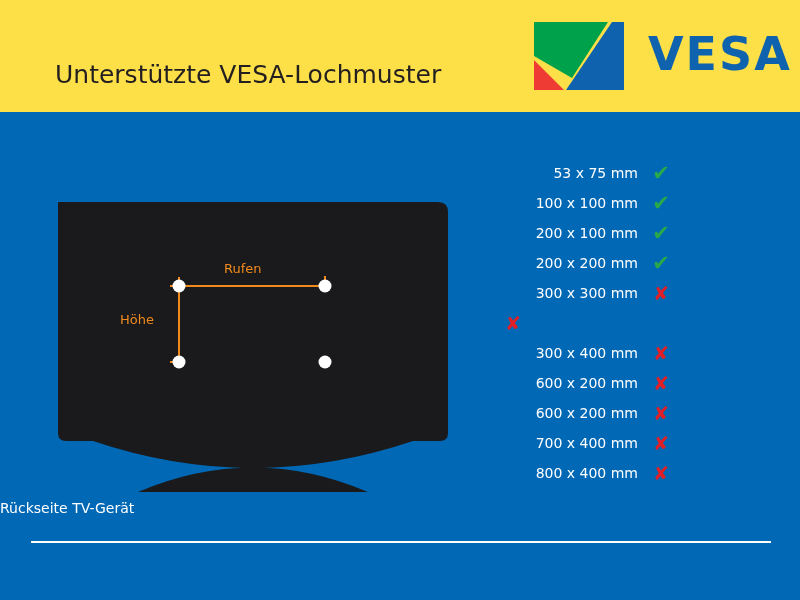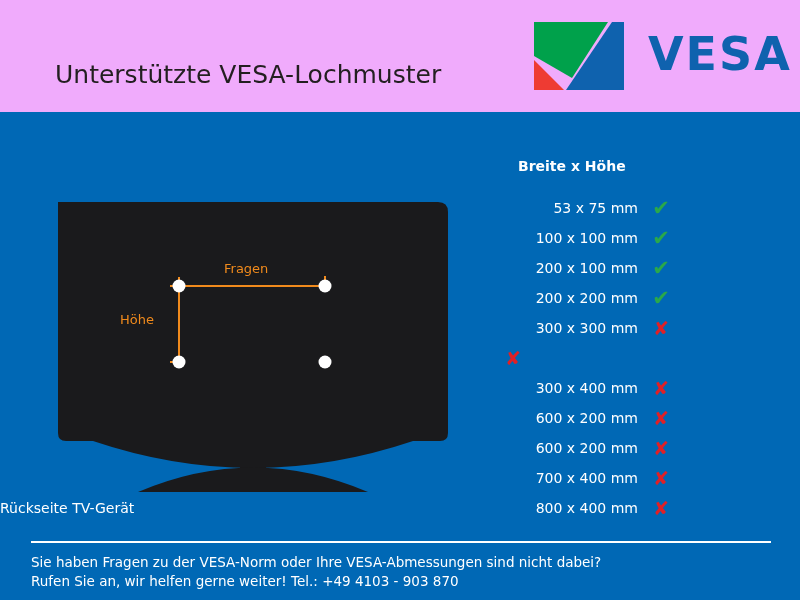--- a/index.html
+++ b/index.html
@@ -20,21 +20,21 @@
     background: #0068b5;
   }
 
   
   #header {
     position: absolute;
     left: 0;
     top: 0;
     width: 800px;
     height: 112px;
-    background: #f0abfc;
+    background: #fde047;
   }
   #page-title {
     position: absolute;
     left: 55px;
     top: 60px;
     font-size: 25px;
     color: #231f20;
     letter-spacing: 0px;
     white-space: nowrap;
     font-family: "DejaVu Sans", "Liberation Sans", sans-serif;
@@ -195,28 +195,27 @@
         <line x1="122" y1="91" x2="140" y2="91"></line>
         <line x1="122" y1="167" x2="131" y2="167"></line>
       </g>
 
       <circle cx="131" cy="91" r="6.5" fill="#ffffff"></circle>
       <circle cx="277" cy="91" r="6.5" fill="#ffffff"></circle>
       <circle cx="131" cy="167" r="6.5" fill="#ffffff"></circle>
       <circle cx="277" cy="167" r="6.5" fill="#ffffff"></circle>
     </svg>
 
-    <div class="dim-label" id="label-breite">Fragen</div>
+    <div class="dim-label" id="label-breite">Rufen</div>
     <div class="dim-label" id="label-hoehe">Höhe</div>
   </div>
 
   <div id="tv-caption">Rückseite TV-Gerät</div>
 
   <div id="pattern-table">
-    <div id="table-header">Breite x Höhe</div>
     <div id="table-body">
         <div class="table-row">
           <div class="row-size">53 x 75 mm</div>
           <div class="row-mark mark-yes">✔</div>
         </div>
         <div class="table-row">
           <div class="row-size">100 x 100 mm</div>
           <div class="row-mark mark-yes">✔</div>
         </div>
         <div class="table-row">
@@ -251,18 +250,14 @@
           <div class="row-mark mark-no">✘</div>
         </div>
         <div class="table-row">
           <div class="row-size">800 x 400 mm</div>
           <div class="row-mark mark-no">✘</div>
         </div>
       </div>
   </div>
 
   <div id="footer-divider"></div>
-  <div id="footer-text">
-    <div>Sie haben Fragen zu der VESA-Norm oder Ihre VESA-Abmessungen sind nicht dabei?</div>
-    <div>Rufen Sie an, wir helfen gerne weiter! Tel.: +49 4103 - 903 870</div>
-  </div>
 
 </div>
 
 </body></html>

